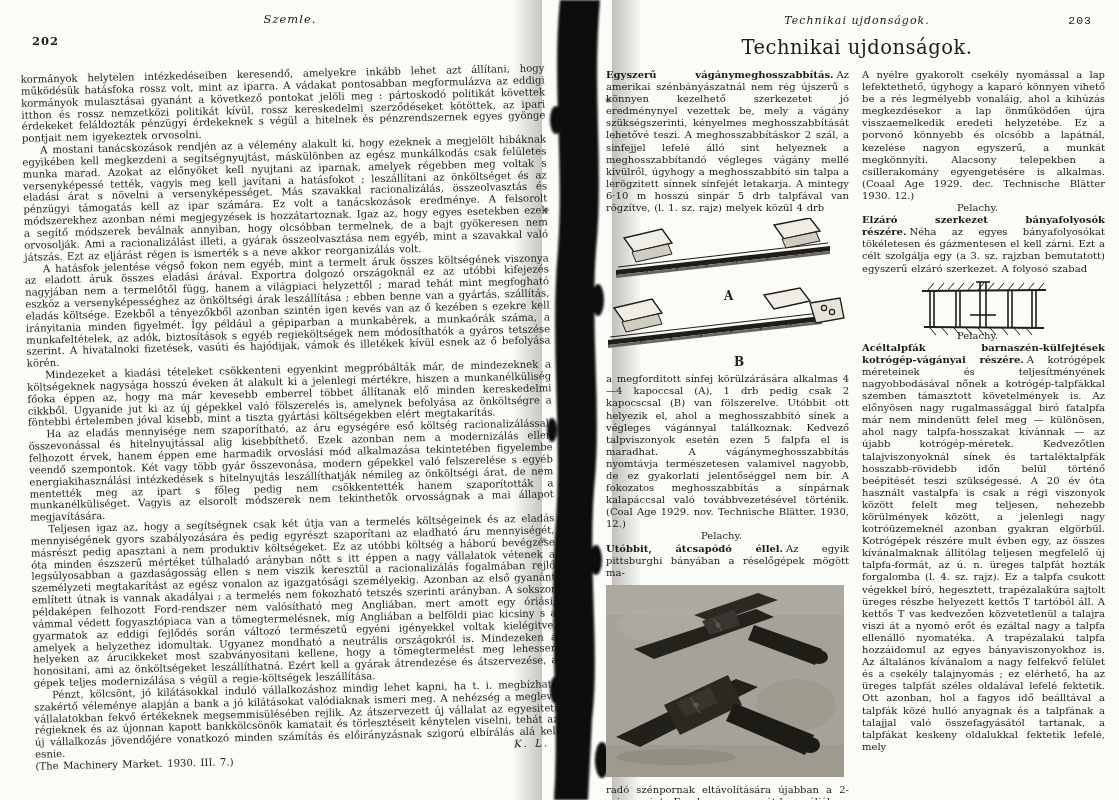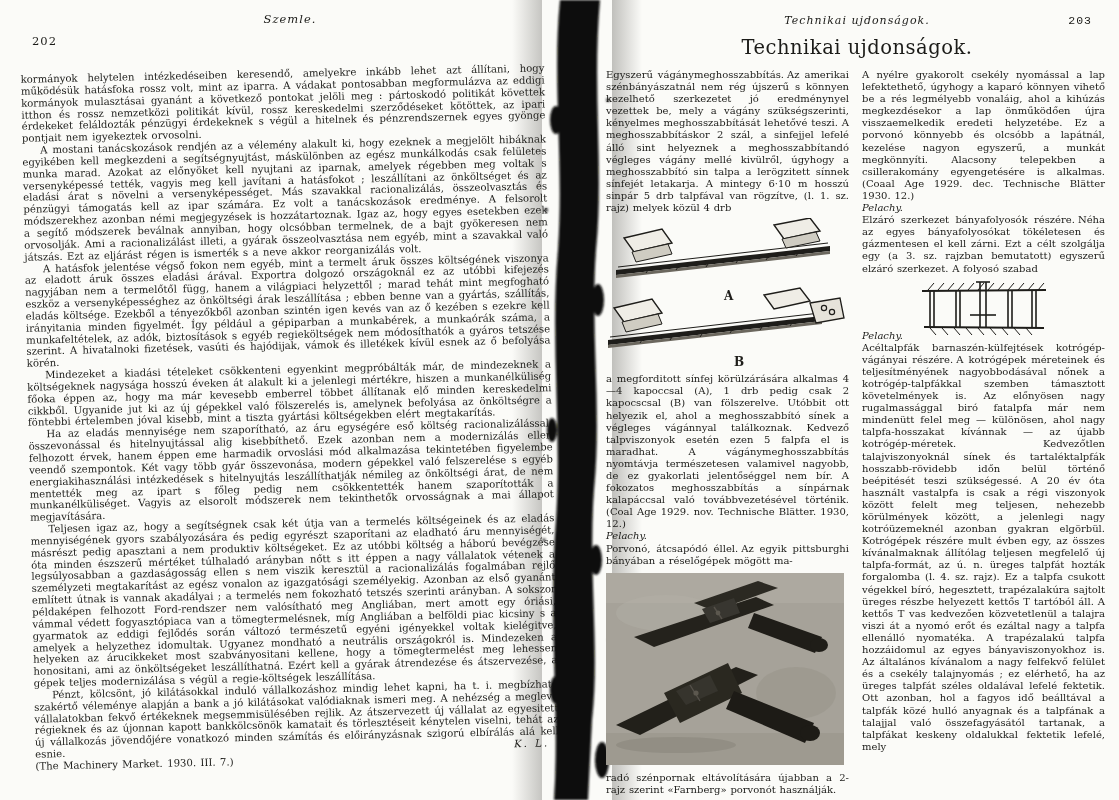--- a/index.html
+++ b/index.html
@@ -3,21 +3,21 @@
 <meta charset="utf-8">
 <style>
   html,body{margin:0;padding:0;background:#ffffff;}
   .scan{position:relative;width:1119px;height:800px;background:#fbfbf8;overflow:hidden;
         font-family:"DejaVu Serif","Liberation Serif",serif;color:#1b1b18;}
 
   
   .left-page{position:absolute;left:28px;top:12px;width:524px;}
   .lp-head{position:relative;height:48px;}
   .lp-title{position:absolute;left:0;right:0;top:0;text-align:center;font-style:italic;font-size:11.5px;letter-spacing:1px;}
-  .lp-num{position:absolute;left:4px;top:22px;font-size:11.5px;letter-spacing:1px;}
+  .lp-num{position:absolute;left:4px;top:22px;font-size:11.5px;letter-spacing:1px;font-weight:bold;}
   .lp-body{transform:rotate(-1.25deg);transform-origin:50% 50%;margin-top:8px;
            font-size:10.1px;line-height:11.85px;text-align:justify;word-spacing:1.2px;}
   .lp-body p{margin:0;text-indent:1.8em;}
   .lp-body p.noindent{text-indent:0;}
   .sig-kl{text-align:right;margin-top:-11.85px;padding-right:10px;font-style:italic;letter-spacing:2px;}
   .src-line{margin-left:62px;text-indent:0 !important;}
 
   
   .gutter{position:absolute;left:538px;top:0;width:78px;height:800px;}
   .shade-l{position:absolute;left:512px;top:0;width:30px;height:800px;
@@ -28,22 +28,22 @@
   
   .right-page{position:absolute;left:606px;top:10px;width:502px;}
   .rp-head{position:relative;height:22px;}
   .rp-title{position:absolute;left:0;right:0;top:4px;text-align:center;font-style:italic;font-size:11px;letter-spacing:1px;}
   .rp-num{position:absolute;right:16px;top:4px;font-size:11.5px;letter-spacing:1px;font-family:Liberation Mono, monospace;}
   .rp-section{text-align:center;font-size:19.5px;letter-spacing:.5px;margin:4px 0 10px 0;}
   .cols{display:flex;gap:13px;}
   .col{width:243px;font-size:10px;line-height:12.1px;text-align:justify;word-spacing:.6px;}
   .col p{margin:0;text-indent:1.6em;}
   .col p.noindent{text-indent:0;}
-  .run-in{font-weight:normal;margin-right:.3em;margin-top:28px;}
-  .sig{ text-align:left;font-style:italic;padding-right:12px;}
+  .run-in{font-weight:bold;margin-right:.3em;margin-top:28px;}
+  .sig{ text-align:center;padding-right:12px;}
   .sig.pull-up{margin-top:-12.1px;}
   figure{margin:0;}
   .fig-rails{margin:4px 0 2px 0;}
   .fig-frame{margin:4px 0 2px 0;text-align:center;}
   .fig-photo{margin:6px 0 4px 0;}
 </style>
 </head>
 <body>
 
 <div class="scan">
@@ -142,21 +142,21 @@
               <circle cx="218" cy="90" r="2.6" fill="none" stroke="#1e1d1a" stroke-width="1.2"></circle>
               <circle cx="226" cy="94" r="2.6" fill="none" stroke="#1e1d1a" stroke-width="1.2"></circle>
             </g>
             <text x="128" y="148" font-size="12" font-weight="bold" font-family="DejaVu Serif, serif" fill="#1e1d1a">B</text>
           </svg>
         </figure>
 
         <p class="noindent">a megforditott sínfej körülzárására alkalmas 4—4 kapoccsal (A), 1 drb pedig csak 2 kapocscsal (B) van fölszerelve. Utóbbit ott helyezik el, ahol a meghosszabbító sínek a végleges vágánnyal találkoznak. Kedvező talpviszonyok esetén ezen 5 falpfa el is maradhat. A vágánymeghosszabbítás nyomtávja természetesen valamivel nagyobb, de ez gyakorlati jelentőséggel nem bír. A fokozatos meghosszabbítás a sínpárnak kalapáccsal való továbbvezetésével történik. (Coal Age 1929. nov. Technische Blätter. 1930, 12.)</p>
         <div class="sig">Pelachy.</div>
 
-        <p class="noindent"><span class="run-in">Porvonó, átcsapódó éllel.</span><span>Az egyik pittsburghi bányában a réselőgépek mögött ma-</span></p>
+        <p class="noindent"><span class="run-in">Utóbbit, átcsapódó éllel.</span><span>Az egyik pittsburghi bányában a réselőgépek mögött ma-</span></p>
 
         <figure class="fig-photo">
           <svg width="238" height="192" viewBox="0 0 238 192" xmlns="http://www.w3.org/2000/svg">
             <rect x="0" y="0" width="238" height="192" fill="#a6a299"></rect>
             <rect x="0" y="0" width="238" height="30" fill="#b2aea5" opacity=".6"></rect>
             <rect x="0" y="160" width="238" height="32" fill="#969288" opacity=".5"></rect>
             <ellipse cx="60" cy="40" rx="50" ry="18" fill="#b5b1a8" opacity=".4"></ellipse>
             <ellipse cx="190" cy="120" rx="40" ry="26" fill="#8f8b81" opacity=".35"></ellipse>
 
             <g>

